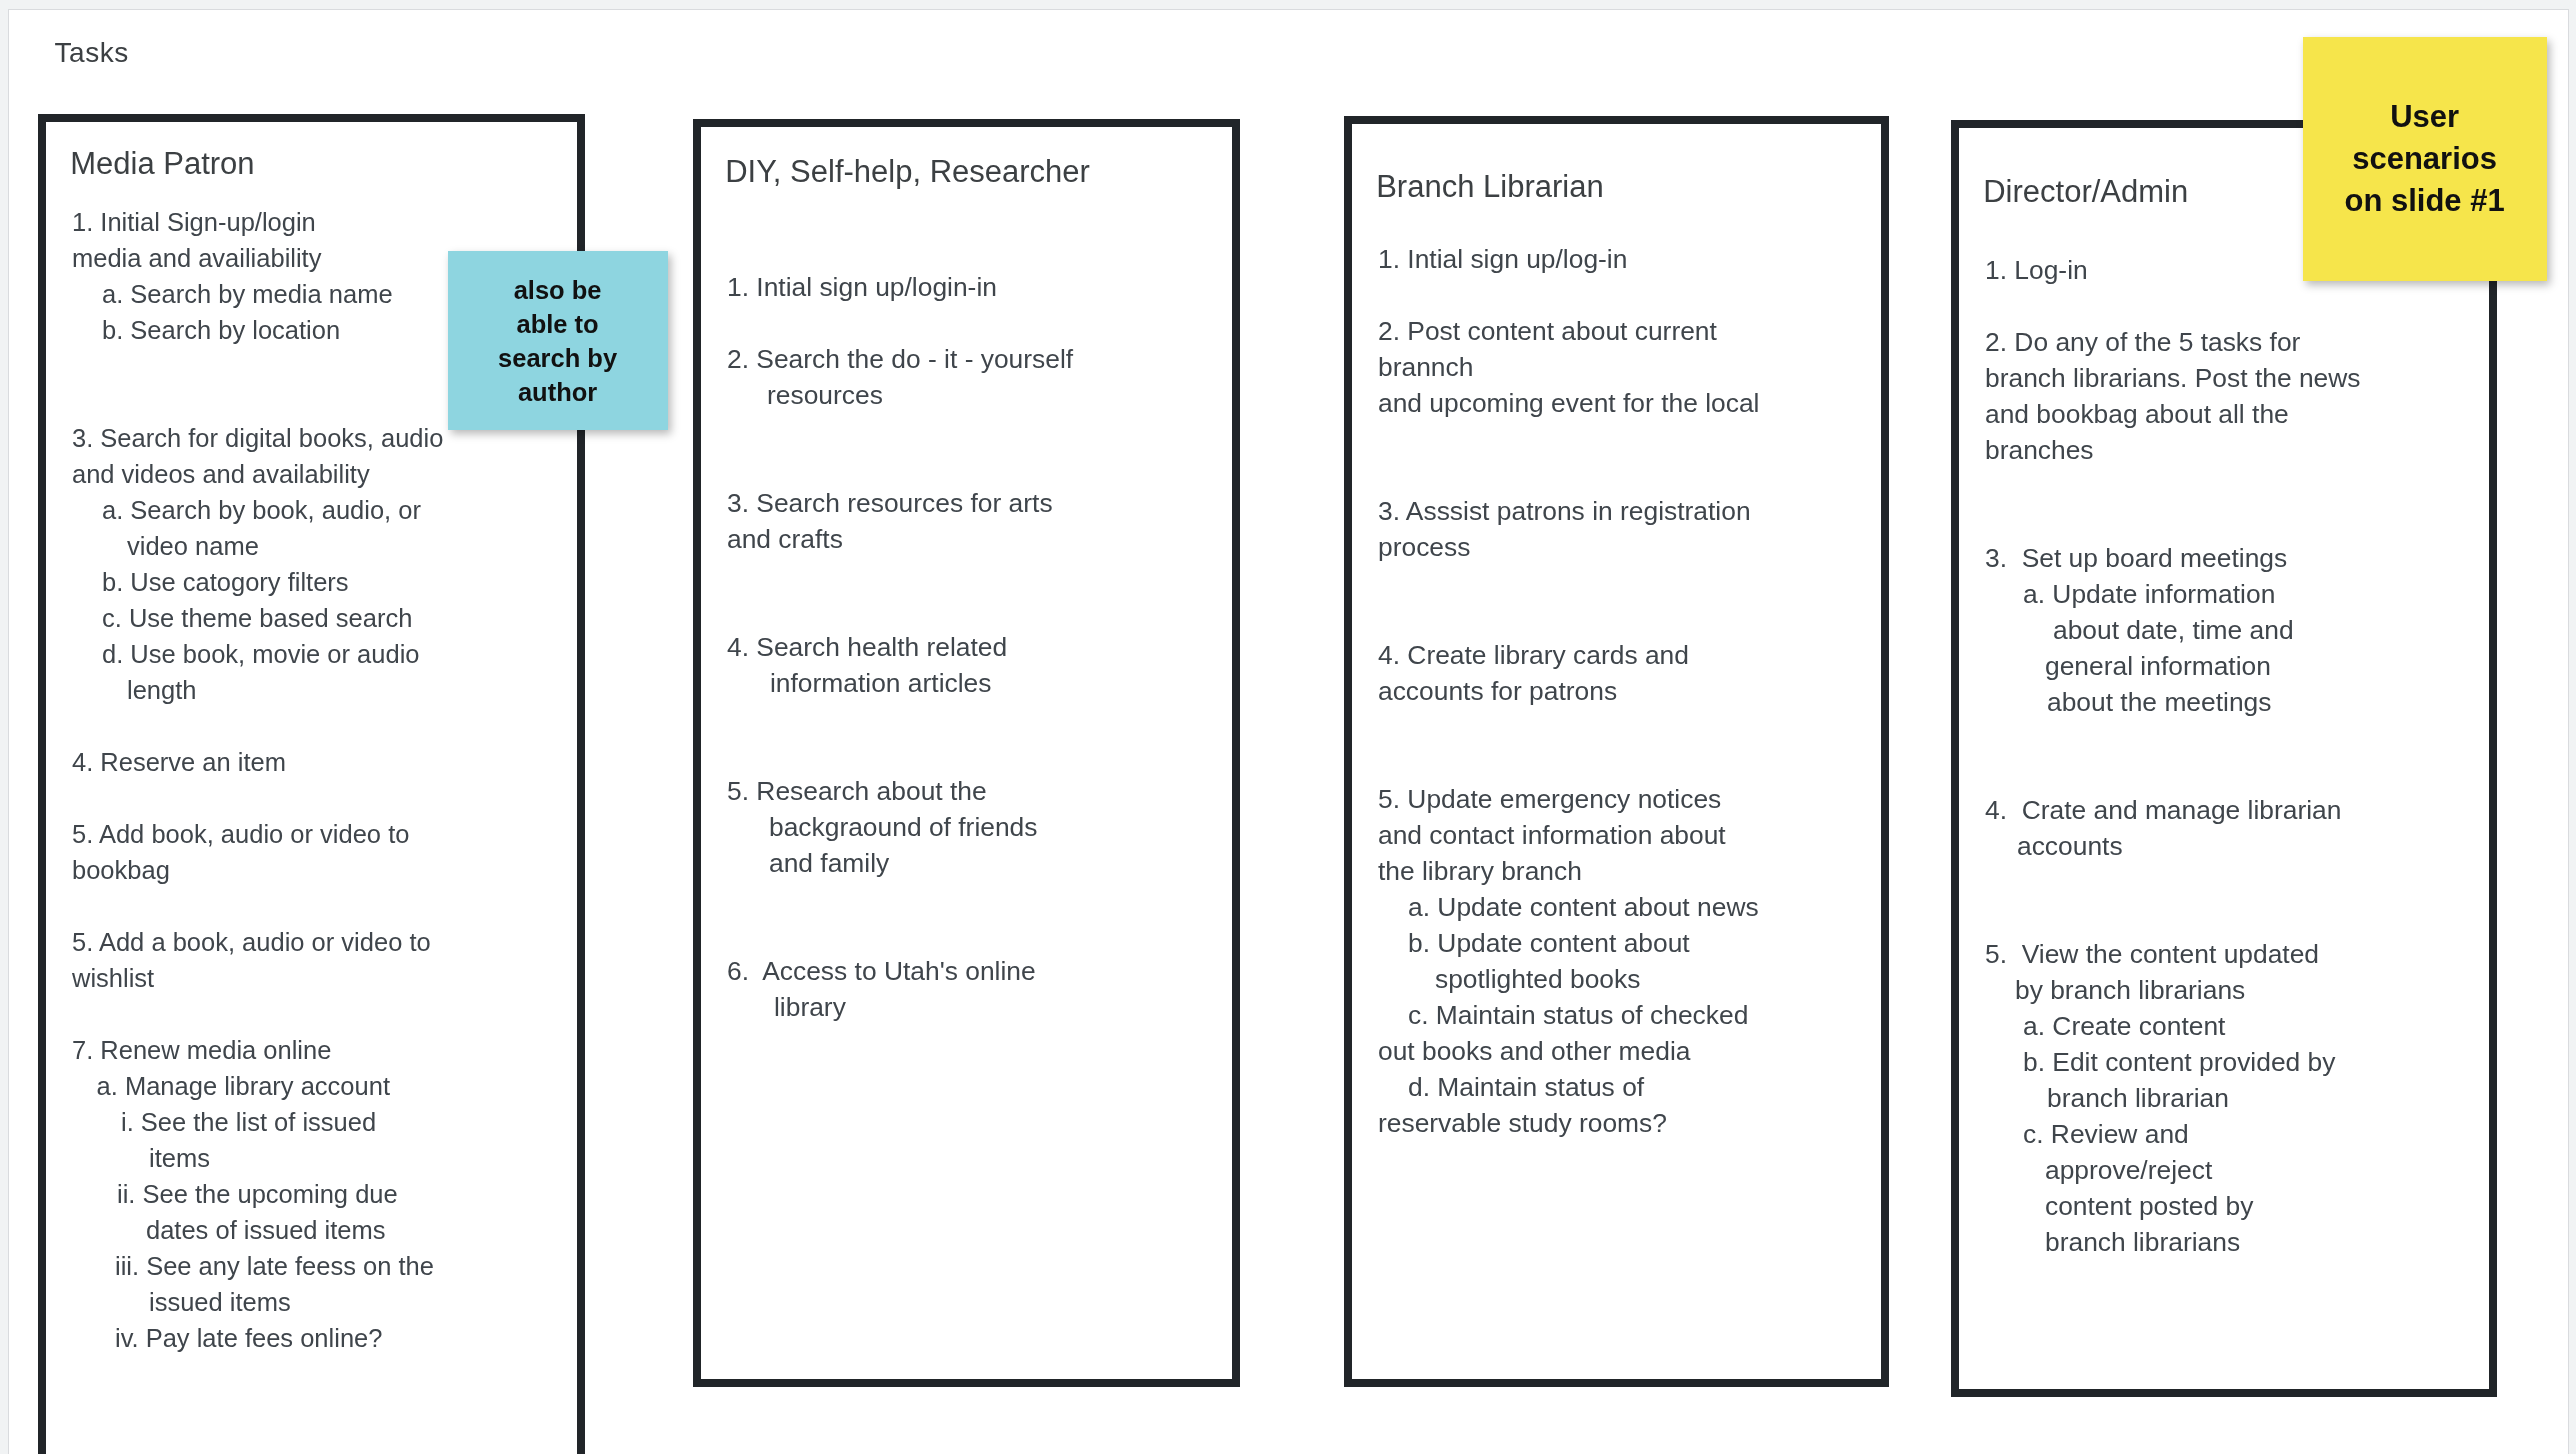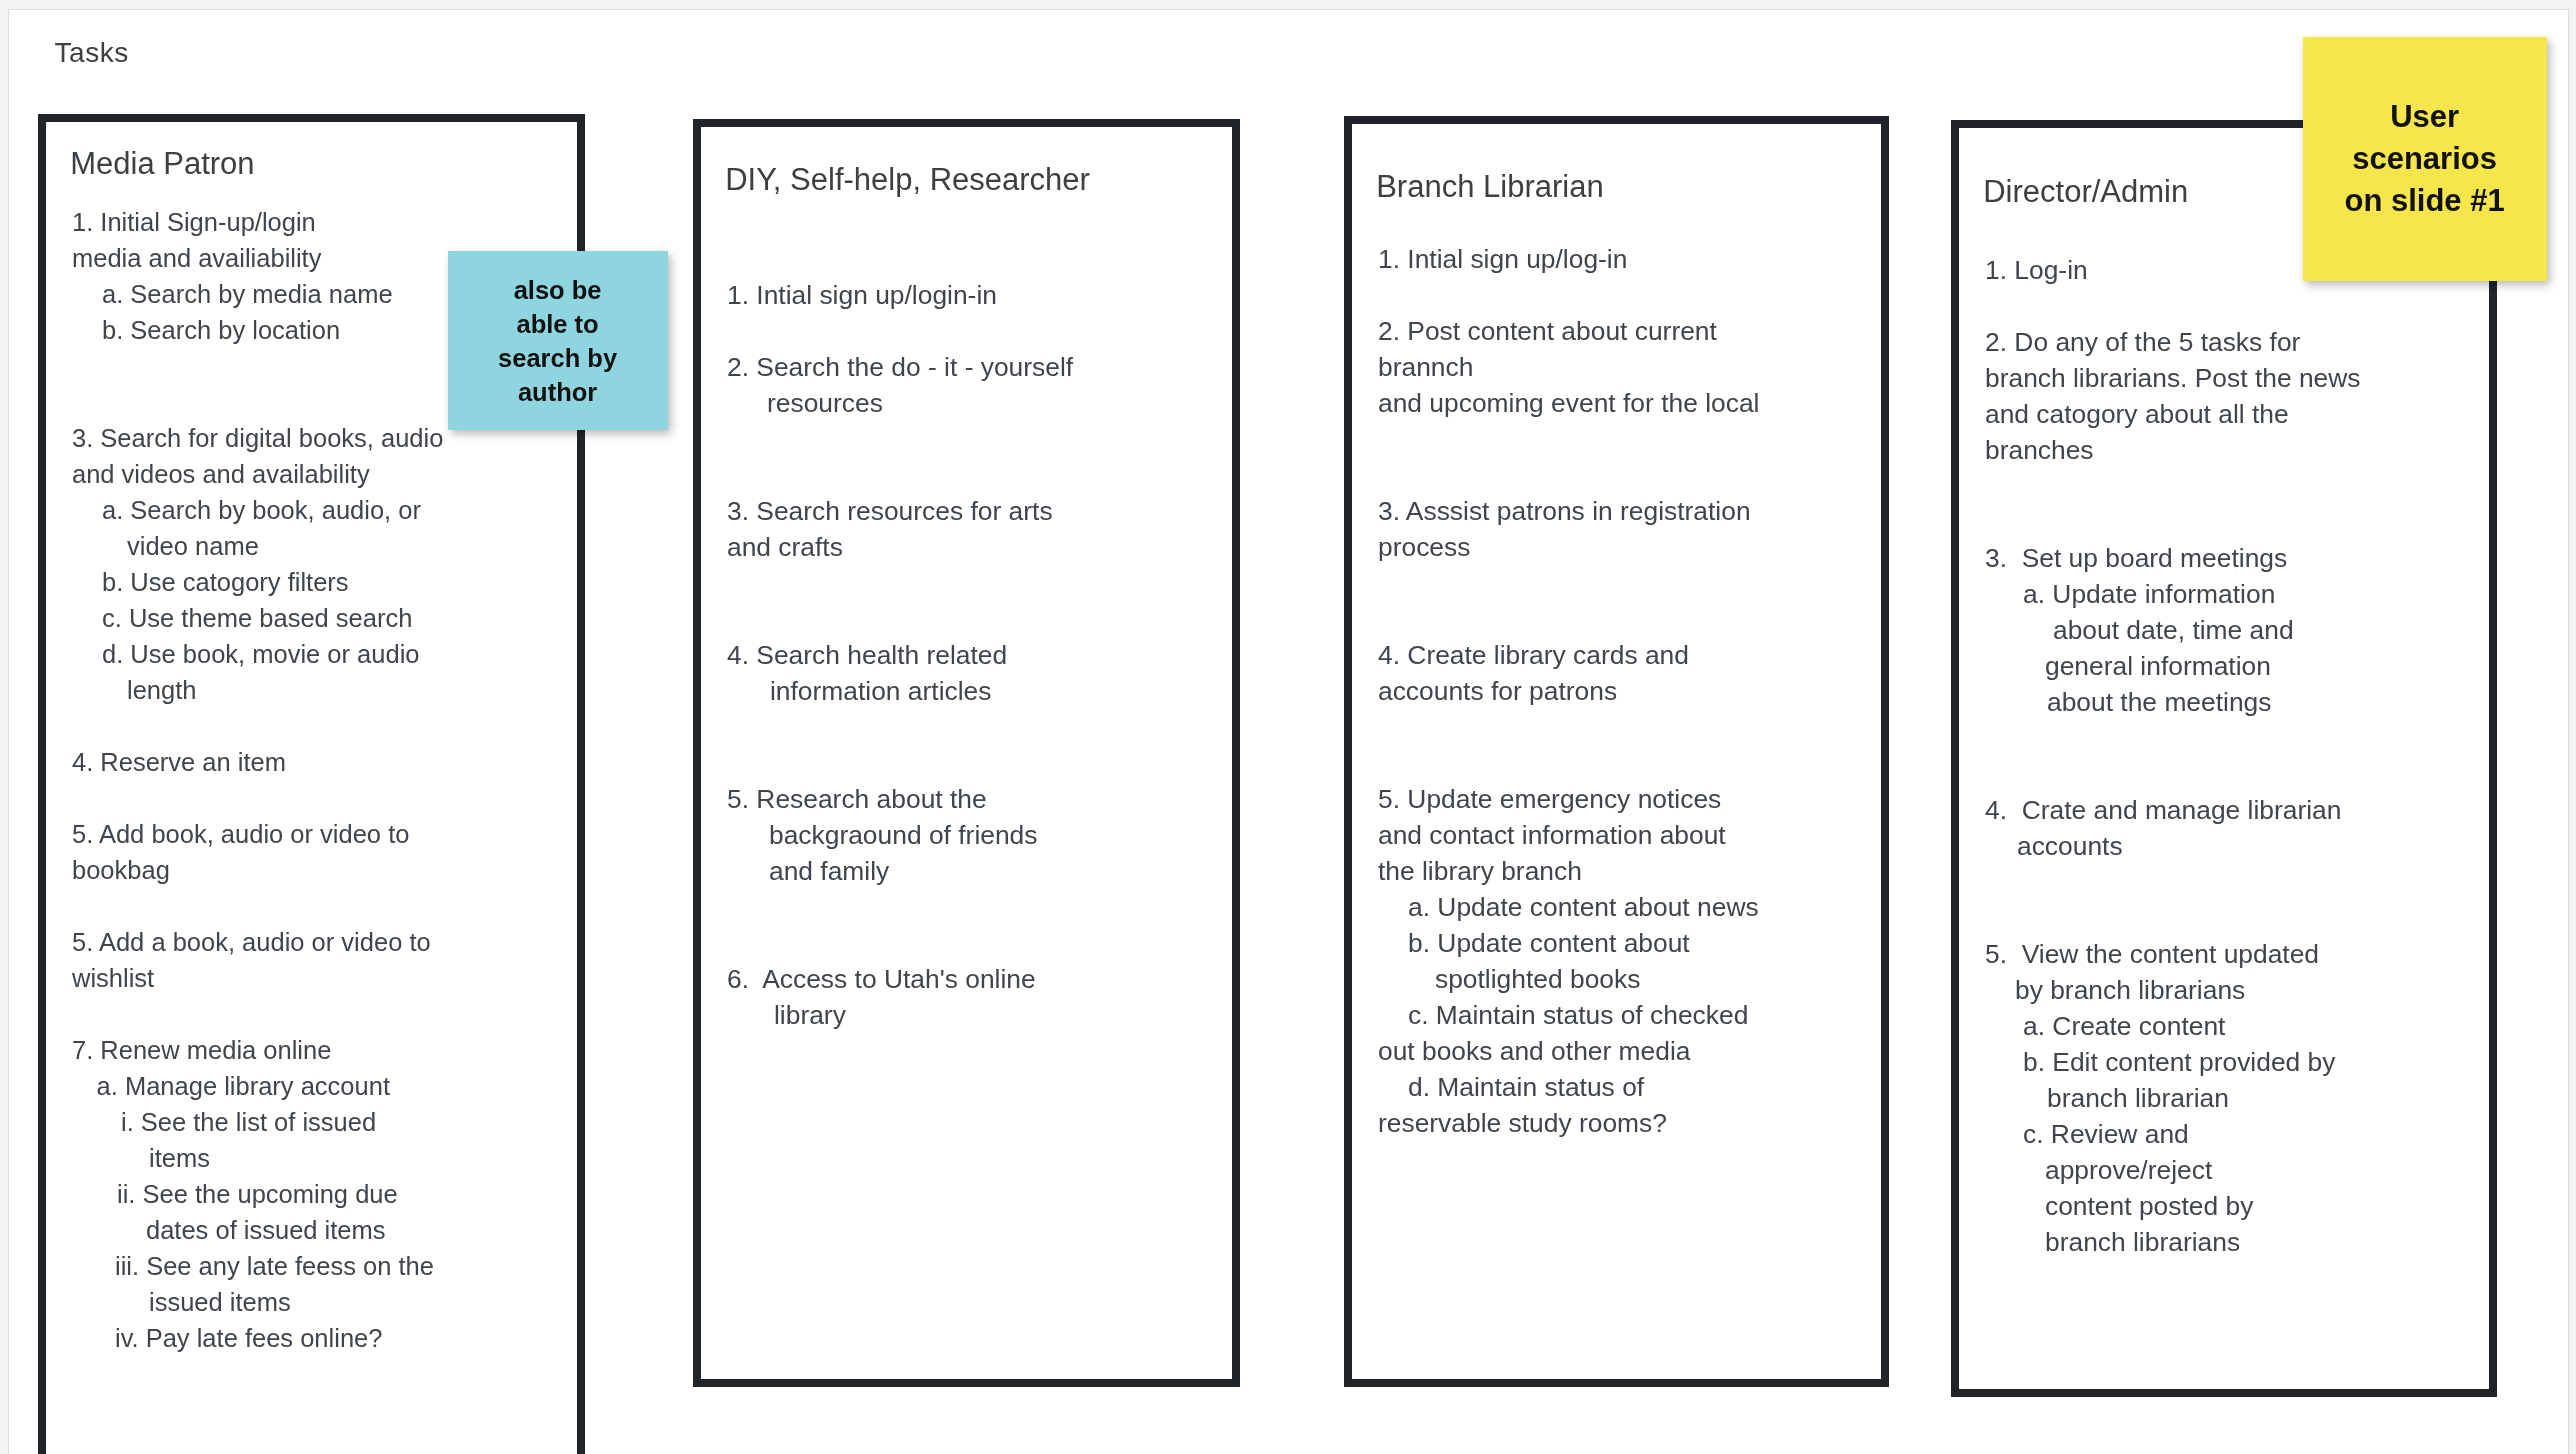--- a/index.html
+++ b/index.html
@@ -43,21 +43,21 @@
     font-size: 26.4px;
     line-height: 36px;
     color: #3f454b;
     white-space: pre-wrap;
   }
   #box-0 { left: 29px;   top: 104px; width: 547px; height: 1473px; }
   #box-1 { left: 684px;  top: 109px; width: 547px; height: 1268px; }
   #box-2 { left: 1335px; top: 106px; width: 545px; height: 1271px; }
   #box-3 { left: 1942px; top: 110px; width: 546px; height: 1277px; }
   #box-0 h2 { padding-top: 21px; }
-  #box-1 h2 { padding-top: 32px; }
+  #box-1 h2 { padding-top: 24px; }
   #box-2 h2 { padding-top: 42px; }
   #box-3 h2 { padding-top: 43px; }
   #box-0 .lines { margin-top: 19px; }
   #box-1 .lines { margin-top: 76px; }
   #box-2 .lines { margin-top: 33px; }
   #box-3 .lines { margin-top: 39px; }
   #box-0 .line { font-size: 25.5px; }
   .sticky {
     position: absolute;
     display: flex;
@@ -161,21 +161,21 @@
         <div class="line" style="padding-left: 0px;">reservable study rooms?</div>
       </div>
   </section>
 
   <section class="task-box" id="box-3">
     <h2>Director/Admin</h2>
     <div class="lines">
         <div class="line" style="padding-left: 0px;">1. Log-in</div>
         <div class="line" style="padding-left: 0px; margin-top: 36px;">2. Do any of the 5 tasks for</div>
         <div class="line" style="padding-left: 0px;">branch librarians. Post the news</div>
-        <div class="line" style="padding-left: 0px;">and catogory about all the</div>
+        <div class="line" style="padding-left: 0px;">and bookbag about all the</div>
         <div class="line" style="padding-left: 0px;">branches</div>
         <div class="line" style="padding-left: 0px; margin-top: 72px;">3.  Set up board meetings</div>
         <div class="line" style="padding-left: 38px;">a. Update information</div>
         <div class="line" style="padding-left: 68px;">about date, time and</div>
         <div class="line" style="padding-left: 60px;">general information</div>
         <div class="line" style="padding-left: 62px;">about the meetings</div>
         <div class="line" style="padding-left: 0px; margin-top: 72px;">4.  Crate and manage librarian</div>
         <div class="line" style="padding-left: 32px;">accounts</div>
         <div class="line" style="padding-left: 0px; margin-top: 72px;">5.  View the content updated</div>
         <div class="line" style="padding-left: 30px;">by branch librarians</div>

